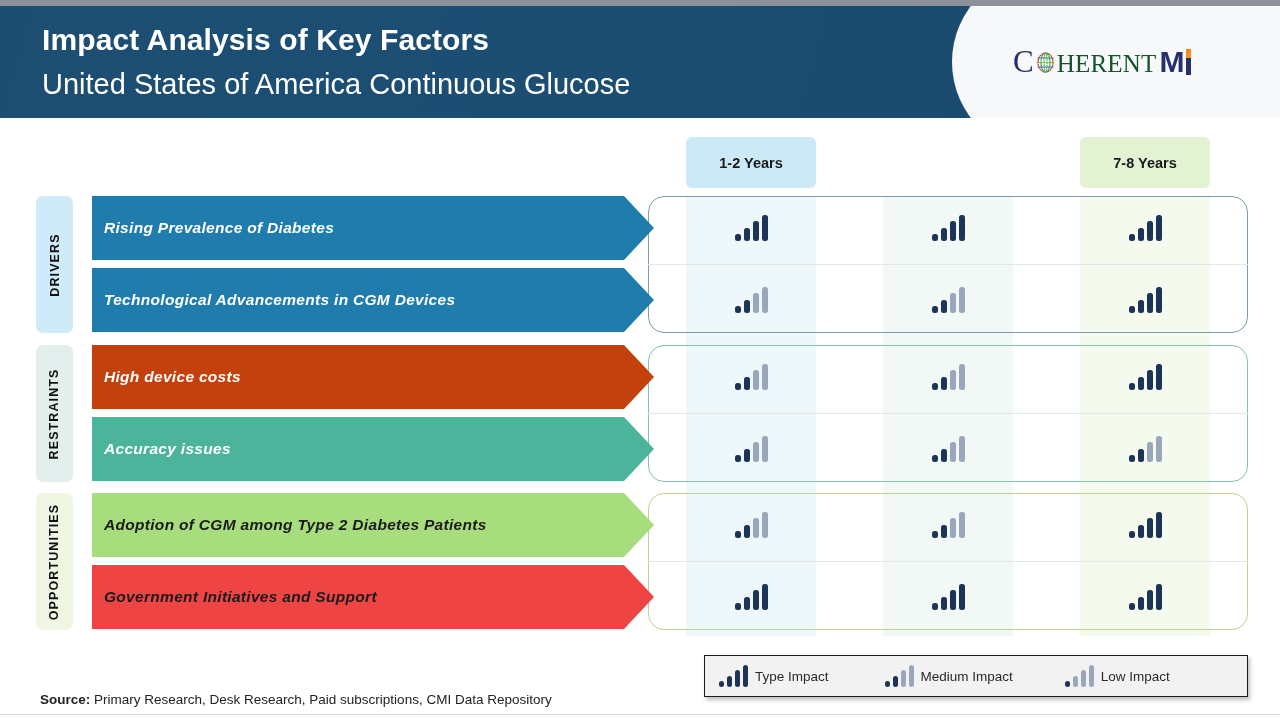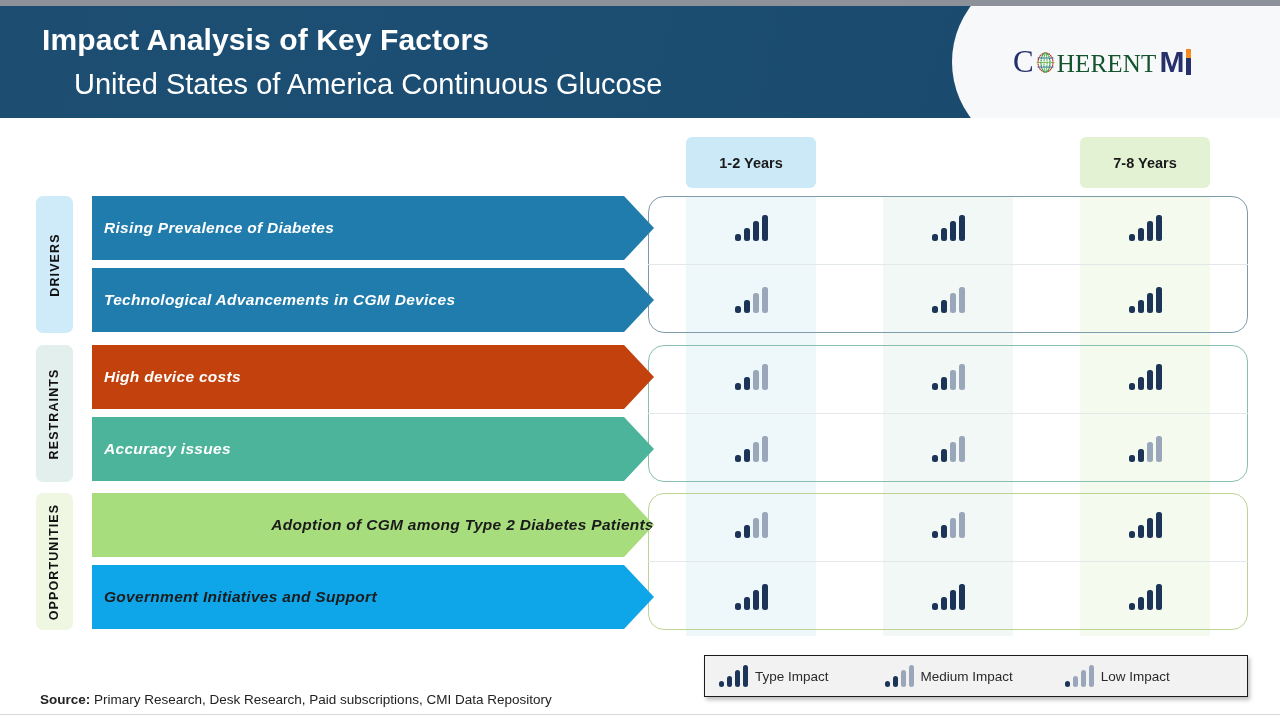--- a/index.html
+++ b/index.html
@@ -76,21 +76,20 @@
     letter-spacing: 0.1px;
     line-height: 44px;
     white-space: nowrap;
   }
   .title-sub {
     font-size: 29px;
     font-weight: normal;
     color: #ffffff;
     line-height: 44px;
     white-space: nowrap;
-    margin-left: 32px;
   }
 
   
   .logo {
     position: absolute;
     z-index: 6;
     top: 38px;
     left: 1013px;
     display: flex;
     align-items: center;
@@ -533,24 +532,24 @@
     </div>
 
     <div class="group g2">
       <div class="group-panel" style="border-color: rgb(188, 212, 147);"></div>
       <div class="panel-divider"></div>
 
       <div class="cat-label" style="background: rgb(239, 247, 227);">
         <span>OPPORTUNITIES</span>
       </div>
 
-      <div class="arrow r0" style="background: rgb(168, 221, 125); justify-content: flex-end;">
+      <div class="arrow r0" style="background: rgb(168, 221, 125);">
         <span class="arrow-text">Adoption of CGM among Type 2 Diabetes Patients</span>
       </div>
-      <div class="arrow r1" style="background: #0ea5e9;">
+      <div class="arrow r1" style="background: #ef4444;">
         <span class="arrow-text">Government Initiatives and Support</span>
       </div>
 
       <div class="impact-cell r0 c0">
         <span class="bars" title="Medium Impact">
           <i class="on" style="background: rgb(28, 52, 88);"></i>
             <i class="on" style="background: rgb(28, 52, 88);"></i>
             <i style="background: rgb(154, 167, 187);"></i>
             <i style="background: rgb(154, 167, 187);"></i>
         </span>

